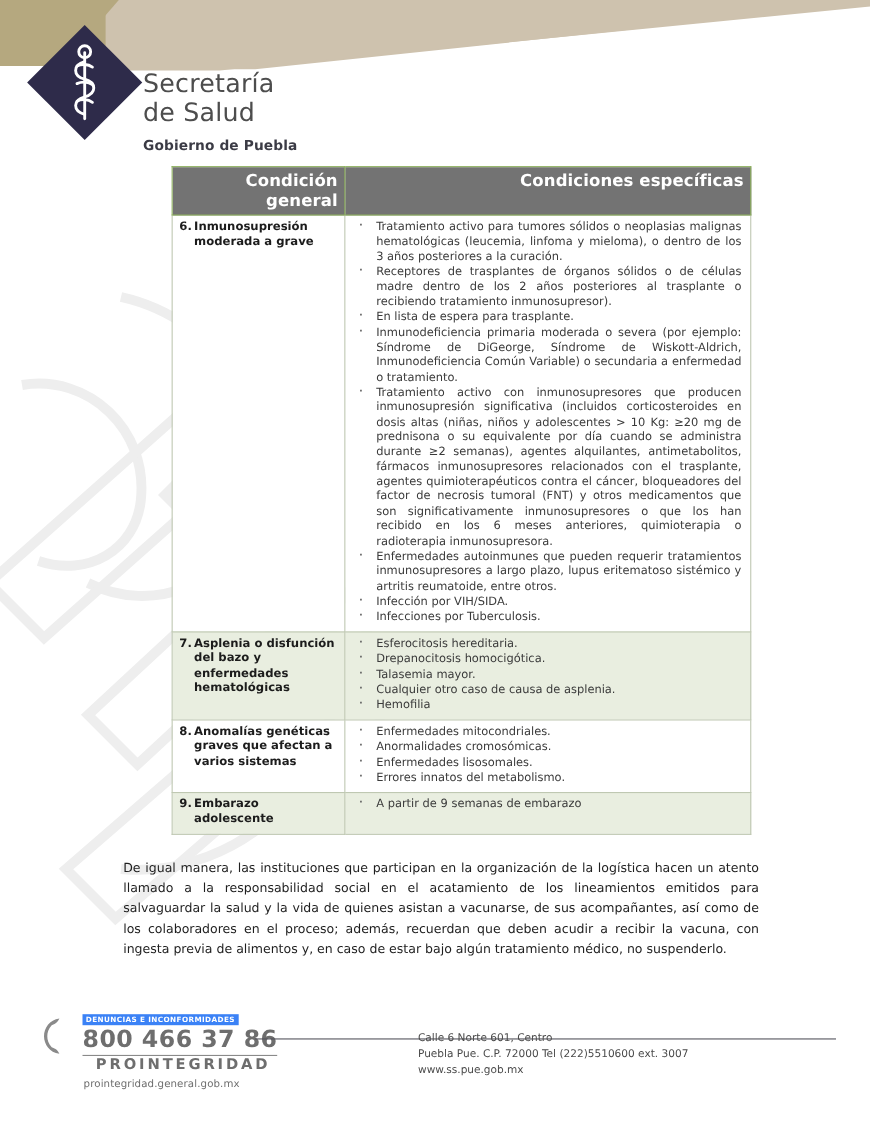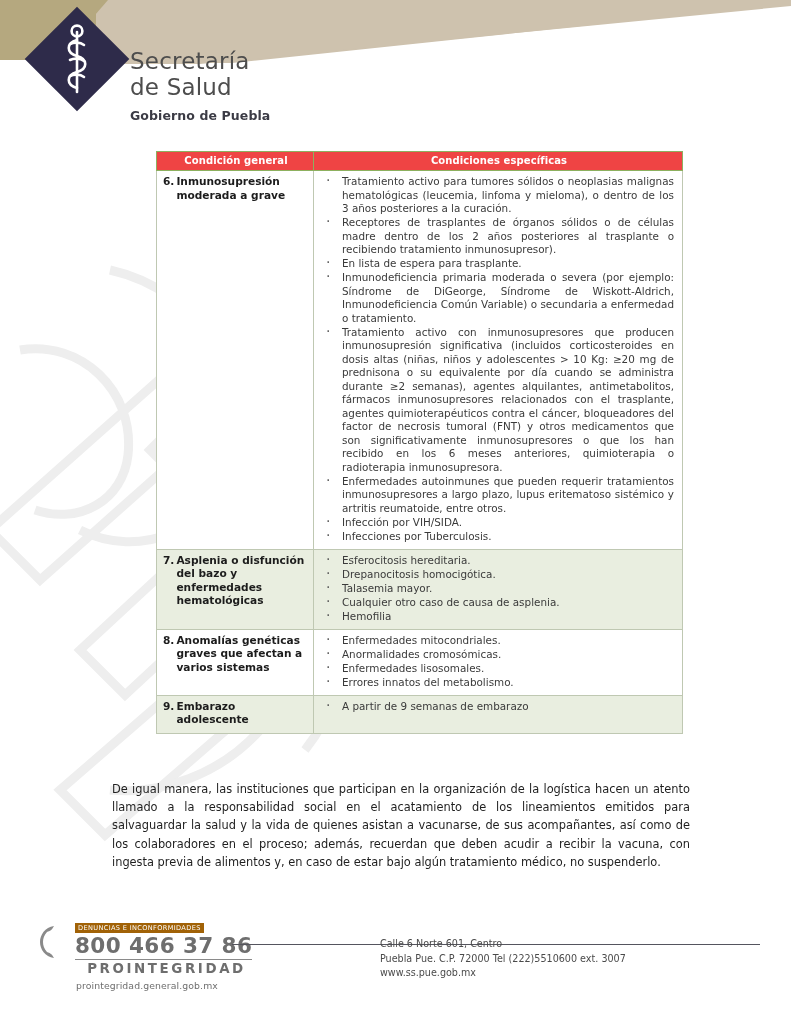--- a/index.html
+++ b/index.html
@@ -38,21 +38,21 @@
     width: 430px;
     height: 620px;
     opacity: 1;
     pointer-events: none;
   }
 
   
   .logo-block {
     position: absolute;
     left: 18px;
-    top: 0;
+    top: 16px;
     width: 300px;
     height: 130px;
   }
   .logo-diamond {
     position: absolute;
     left: 0px;
     top: 0px;
     width: 118px;
     height: 118px;
   }
@@ -89,25 +89,25 @@
     border-collapse: collapse;
     table-layout: fixed;
     font-family: "DejaVu Sans", sans-serif;
   }
   .cond-table th, .cond-table td {
     border: 0.8px solid #bfc8b2;
     vertical-align: top;
     padding: 0;
   }
   .cond-table thead th {
-    background: #ef4444;
+    background: #737373;
     color: #ffffff;
-    font-size: 10px;
-    font-weight: bold;
-    text-align: center;
+    font-size: 15px;
+    font-weight: bold;
+    text-align: right;
     padding: 3px 6px 4px 8px;
     letter-spacing: 0.1px;
     border-color: #8db05f;
   }
   .col-gen { width: 157px; }
   .col-esp { width: 369px; }
 
   .row-tint > td { background: #e9eee0; }
   .row-plain > td { background: #ffffff; }
 
@@ -178,24 +178,24 @@
   .phone-icon {
     position: absolute;
     left: -4px;
     top: 8px;
     width: 22px;
     height: 36px;
   }
   .fl-caption {
     font-family: "DejaVu Sans", sans-serif;
     font-size: 6.6px;
-    font-weight: normal;
+    font-weight: bold;
     letter-spacing: 0.35px;
     color: #ffffff;
-    background: #a16207;
+    background: #3b82f6;
     display: inline-block;
     padding: 1px 3px 1px 3px;
     margin-left: 17px;
   }
   .fl-number {
     font-family: "DejaVu Sans", sans-serif;
     font-size: 21.5px;
     font-weight: bold;
     color: #6e6e6e;
     letter-spacing: 0.4px;

